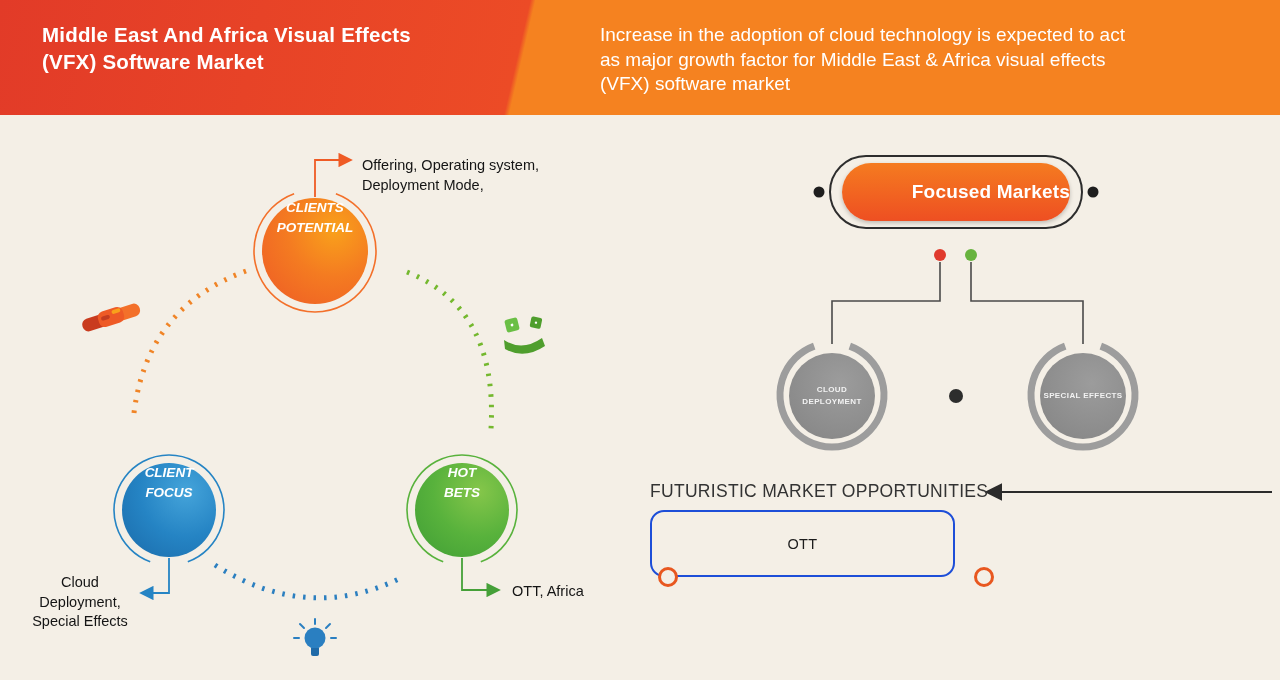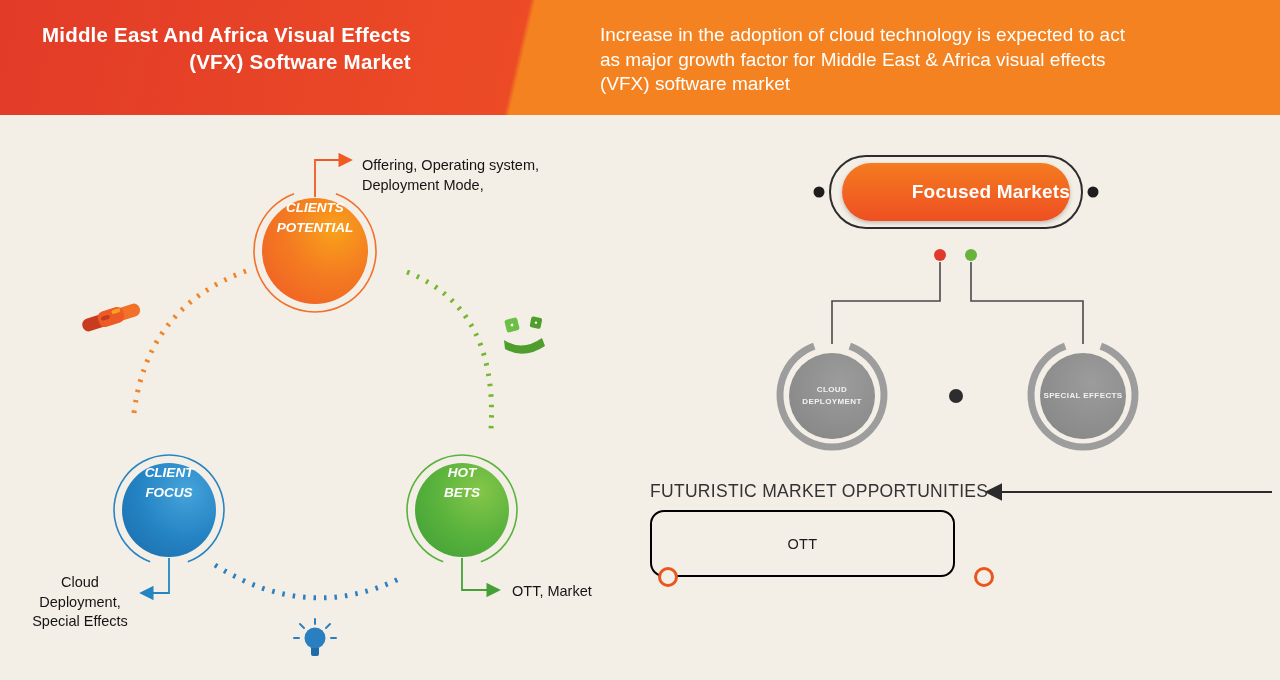--- a/index.html
+++ b/index.html
@@ -3,21 +3,21 @@
 <meta charset="utf-8">
 <style>
   * { margin:0; padding:0; box-sizing:border-box; }
   html, body { width:1280px; height:680px; }
   body { font-family:"Liberation Sans", sans-serif; overflow:hidden; background:#fff; }
   .page { position:absolute; top:0; left:0; width:1280px; height:680px; background:#f4efe6; }
 
   .header { position:absolute; top:0; left:0; width:1280px; height:115px;
     background:linear-gradient(103deg,#e23b28 0%, #ec4b26 40.6%, #f58220 41%, #f58220 100%); }
   .header-title { position:absolute; left:42px; top:21px; color:#fff; font-size:20.5px; font-weight:700;
-    line-height:1.32; white-space:pre-line; letter-spacing:0.2px;text-align:right; }
+    line-height:1.32; white-space:pre-line; letter-spacing:0.2px; }
   .header-subtitle { position:absolute; left:600px; top:23px; color:#fff; font-size:19px; font-weight:400;
     line-height:1.3; white-space:pre-line; }
 
   .svg-layer { position:absolute; top:0; left:0; pointer-events:none; }
 
   .circle { position:absolute; border-radius:50%; display:flex; align-items:flex-start; justify-content:center;
     text-align:center; color:#fff; font-weight:600; white-space:pre-line;font-style:italic; }
   .c-cp { left:262px; top:198px; width:106px; height:106px; font-size:13.5px; line-height:1.5;
     background:radial-gradient(circle at 68% 30%, #f9a11b 0%, #f47b21 45%, #ee5a26 100%); }
   .c-cf { left:122px; top:463px; width:94px; height:94px; font-size:13.5px; line-height:1.5;
@@ -37,21 +37,21 @@
   .gray-circle { position:absolute; width:86px; height:86px; border-radius:50%;
     background:radial-gradient(circle at 60% 35%, #9c9c9c 0%, #8b8b8b 70%, #828282 100%);
     display:flex; align-items:center; justify-content:center; text-align:center;
     color:#f2f2f2; font-size:8px; font-weight:600; letter-spacing:0.4px; white-space:pre-line; line-height:1.55; }
   .g-left { left:789px; top:353px; }
   .g-right { left:1040px; top:353px; }
 
   .fmo-title { position:absolute; left:650px; top:481px; font-size:17.5px; font-weight:500; color:#333;
     letter-spacing:0.3px; }
 
-  .opp-box { position:absolute; top:510px; height:67px; width:305px; border:2px solid #000000; border-radius:14px;
+  .opp-box { position:absolute; top:510px; height:67px; width:305px; border:2px solid #1d4ed8; border-radius:14px;
     display:flex; align-items:center; justify-content:center; font-size:14.5px; color:#1c1c1c; font-weight:500;
     letter-spacing:0.4px; }
   .opp-ott { left:650px; }
   .opp-movie { left:966px; }
   .opp-ring { position:absolute; width:20px; height:20px; border-radius:50%; background:#f4efe6;
     border:3px solid #e8571f; top:567px; }
   .r-ott { left:658px; }
   .r-movie { left:974px; }
 </style>
 </head>
@@ -156,21 +156,21 @@
   <div class="circle c-cf">
     <span>CLIENT
 FOCUS</span>
   </div>
 
   <div class="annotation a-cp">Offering, Operating system,
 Deployment Mode,</div>
   <div class="annotation a-cf">Cloud
 Deployment,
 Special Effects</div>
-  <div class="annotation a-hb">OTT, Market</div>
+  <div class="annotation a-hb">OTT, Africa</div>
 
   <div class="fm-pill">
     <span>Focused Markets</span>
   </div>
 
   <div class="gray-circle g-left">
     <span>CLOUD
 DEPLOYMENT</span>
   </div>
   <div class="gray-circle g-right">

